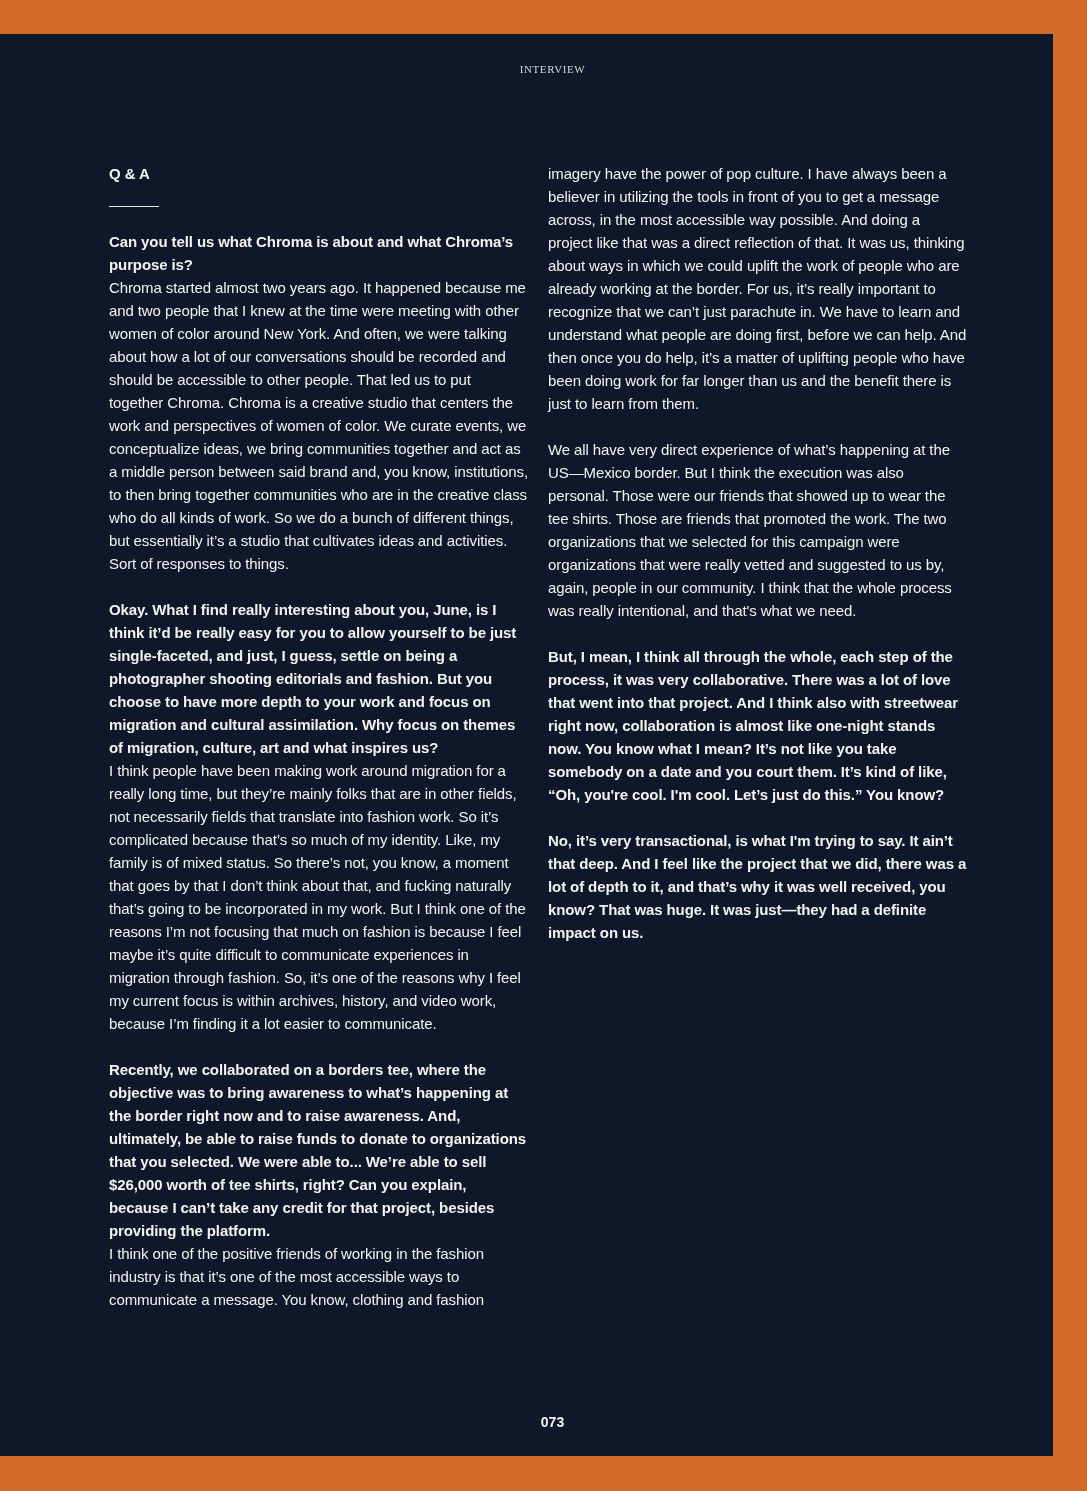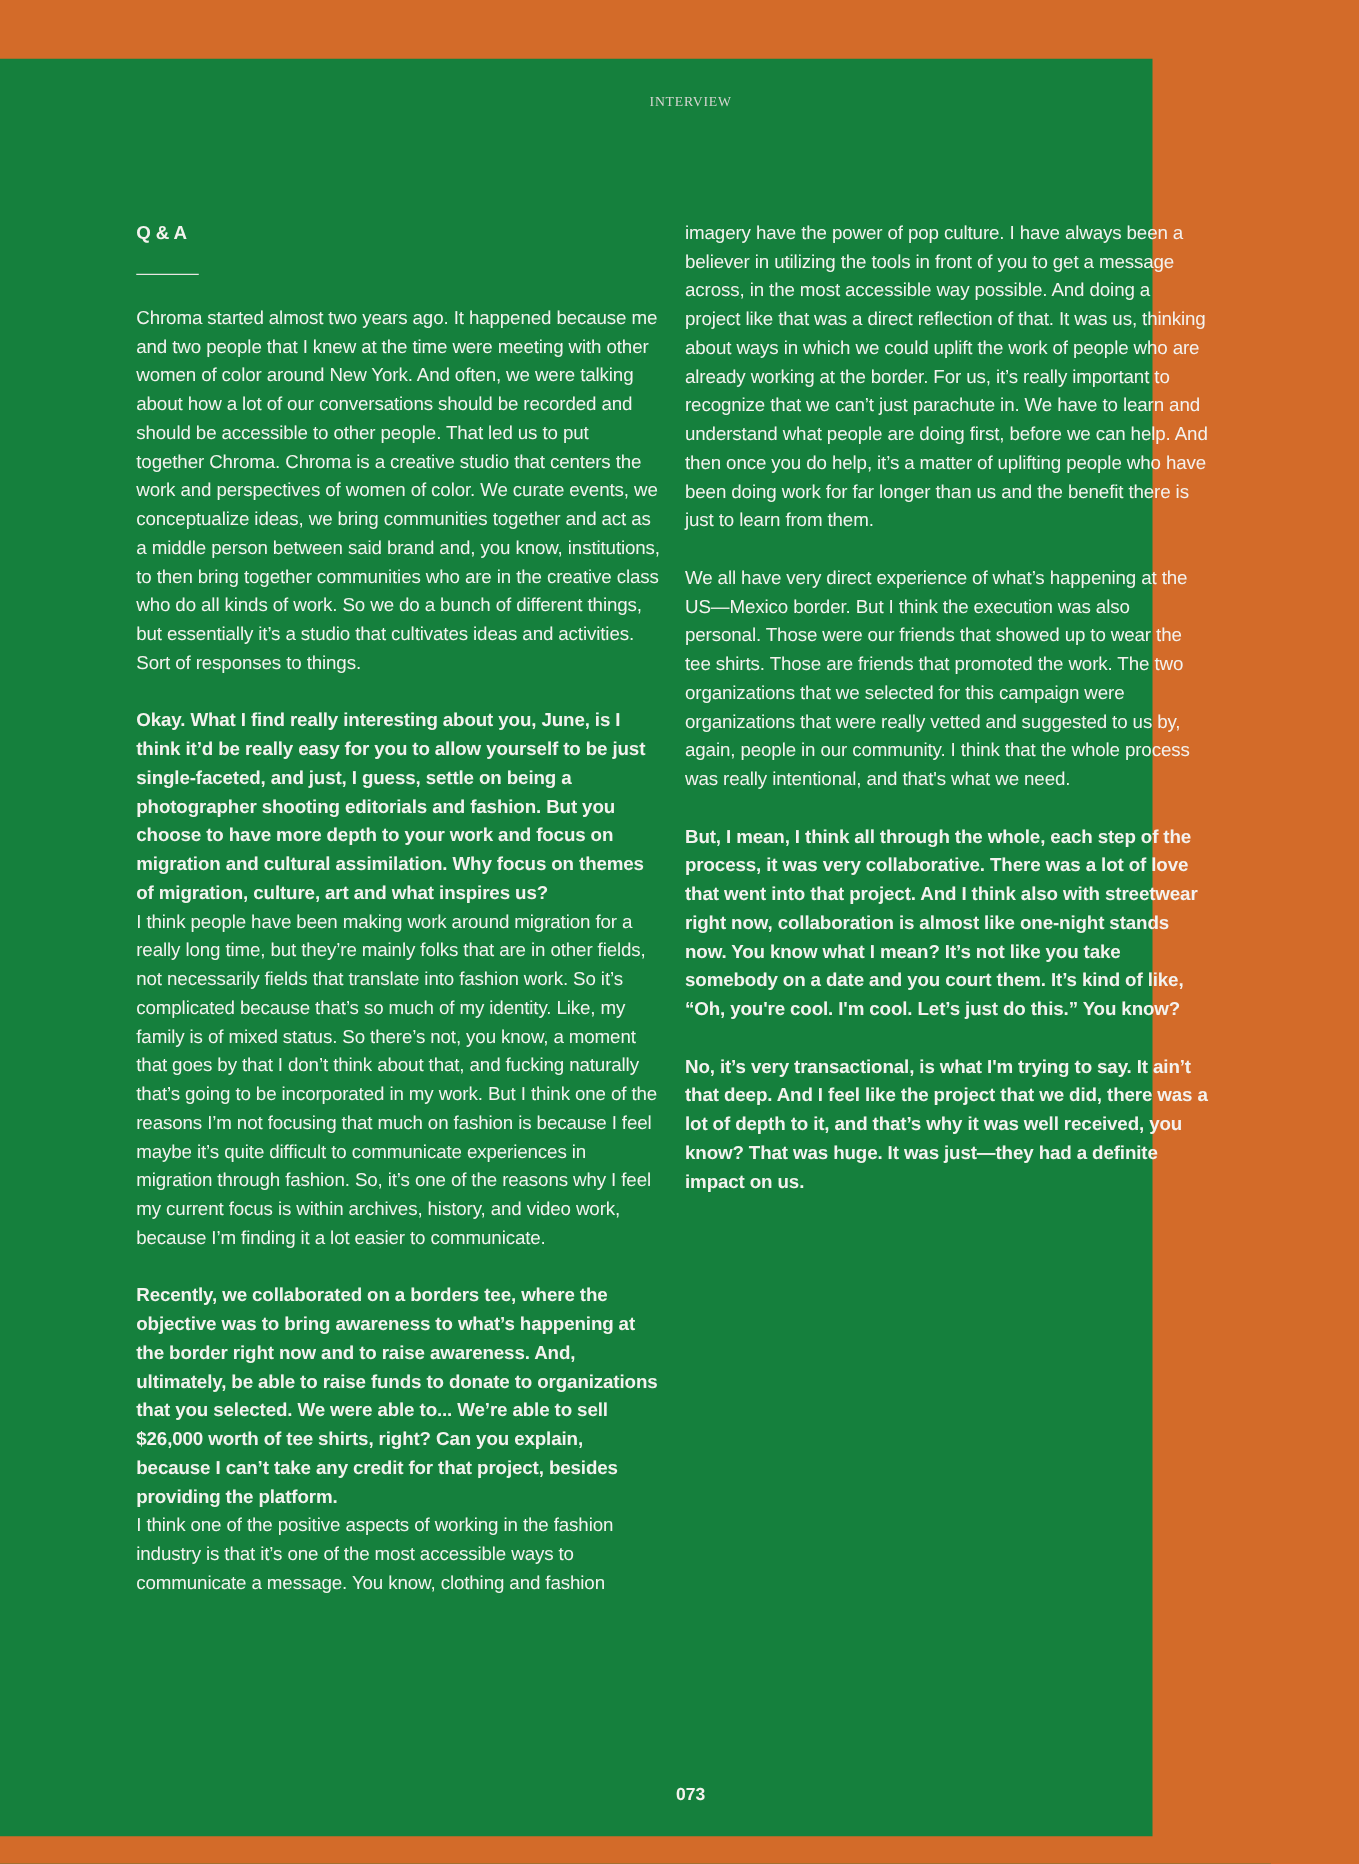--- a/index.html
+++ b/index.html
@@ -11,25 +11,24 @@
       height: 1491px;
       background: #d36b29;
       position: relative;
       overflow: hidden;
       font-family: "Liberation Sans", "DejaVu Sans", sans-serif;
     }
     .page {
       position: absolute;
       left: 0;
       top: 34px;
-      width: 922px;
+      width: 1053px;
       height: 1422px;
-      background: #15803d;
+      background: #0f172a;
       color: #f4f2ee;
-      margin-top: 13px;
     }
     .section-label {
       position: absolute;
       top: 29px;
       left: 0;
       width: 1105px;
       text-align: center;
       font-family: "Liberation Serif", "DejaVu Serif", serif;
       font-size: 11px;
       letter-spacing: 0.6px;
@@ -89,31 +88,32 @@
 
 <div class="page">
 
   <div class="section-label">INTERVIEW</div>
 
   <div class="col col-left">
     <p class="qa-heading">Q &amp; A</p>
     <div class="qa-rule"></div>
 
     <div class="block">
+      <span class="q">Can you tell us what Chroma is about and what Chroma’s purpose is?</span>
       <span class="a">Chroma started almost two years ago. It happened because me and two people that I knew at the time were meeting with other women of color around New York. And often, we were talking about how a lot of our conversations should be recorded and should be accessible to other people. That led us to put together Chroma. Chroma is a creative studio that centers the work and perspectives of women of color. We curate events, we conceptualize ideas, we bring communities together and act as a middle person between said brand and, you know, institutions, to then bring together communities who are in the creative class who do all kinds of work. So we do a bunch of different things, but essentially it’s a studio that cultivates ideas and activities. Sort of responses to things.</span>
     </div>
 
     <div class="block">
       <span class="q">Okay. What I find really interesting about you, June, is I think it’d be really easy for you to allow yourself to be just single-faceted, and just, I guess, settle on being a photographer shooting editorials and fashion. But you choose to have more depth to your work and focus on migration and cultural assimilation. Why focus on themes of migration, culture, art and what inspires us?</span>
       <span class="a">I think people have been making work around migration for a really long time, but they’re mainly folks that are in other fields, not necessarily fields that translate into fashion work. So it’s complicated because that’s so much of my identity. Like, my family is of mixed status. So there’s not, you know, a moment that goes by that I don’t think about that, and fucking naturally that’s going to be incorporated in my work. But I think one of the reasons I’m not focusing that much on fashion is because I feel maybe it’s quite difficult to communicate experiences in migration through fashion. So, it’s one of the reasons why I feel my current focus is within archives, history, and video work, because I’m finding it a lot easier to communicate.</span>
     </div>
 
     <div class="block">
       <span class="q">Recently, we collaborated on a borders tee, where the objective was to bring awareness to what’s happening at the border right now and to raise awareness. And, ultimately, be able to raise funds to donate to organizations that you selected. We were able to... We’re able to sell $26,000 worth of tee shirts, right? Can you explain, because I can’t take any credit for that project, besides providing the platform.</span>
-      <span class="a">I think one of the positive aspects of working in the fashion industry is that it’s one of the most accessible ways to communicate a message. You know, clothing and fashion</span>
+      <span class="a">I think one of the positive friends of working in the fashion industry is that it’s one of the most accessible ways to communicate a message. You know, clothing and fashion</span>
     </div>
   </div>
 
   <div class="col col-right">
     <div class="block">
       <span class="a">imagery have the power of pop culture. I have always been a believer in utilizing the tools in front of you to get a message across, in the most accessible way possible. And doing a project like that was a direct reflection of that. It was us, thinking about ways in which we could uplift the work of people who are already working at the border. For us, it’s really important to recognize that we can’t just parachute in. We have to learn and understand what people are doing first, before we can help. And then once you do help, it’s a matter of uplifting people who have been doing work for far longer than us and the benefit there is just to learn from them.</span>
     </div>
 
     <div class="block">
       <span class="a">We all have very direct experience of what’s happening at the US—Mexico border. But I think the execution was also personal. Those were our friends that showed up to wear the tee shirts. Those are friends that promoted the work. The two organizations that we selected for this campaign were organizations that were really vetted and suggested to us by, again, people in our community. I think that the whole process was really intentional, and that's what we need.</span>

